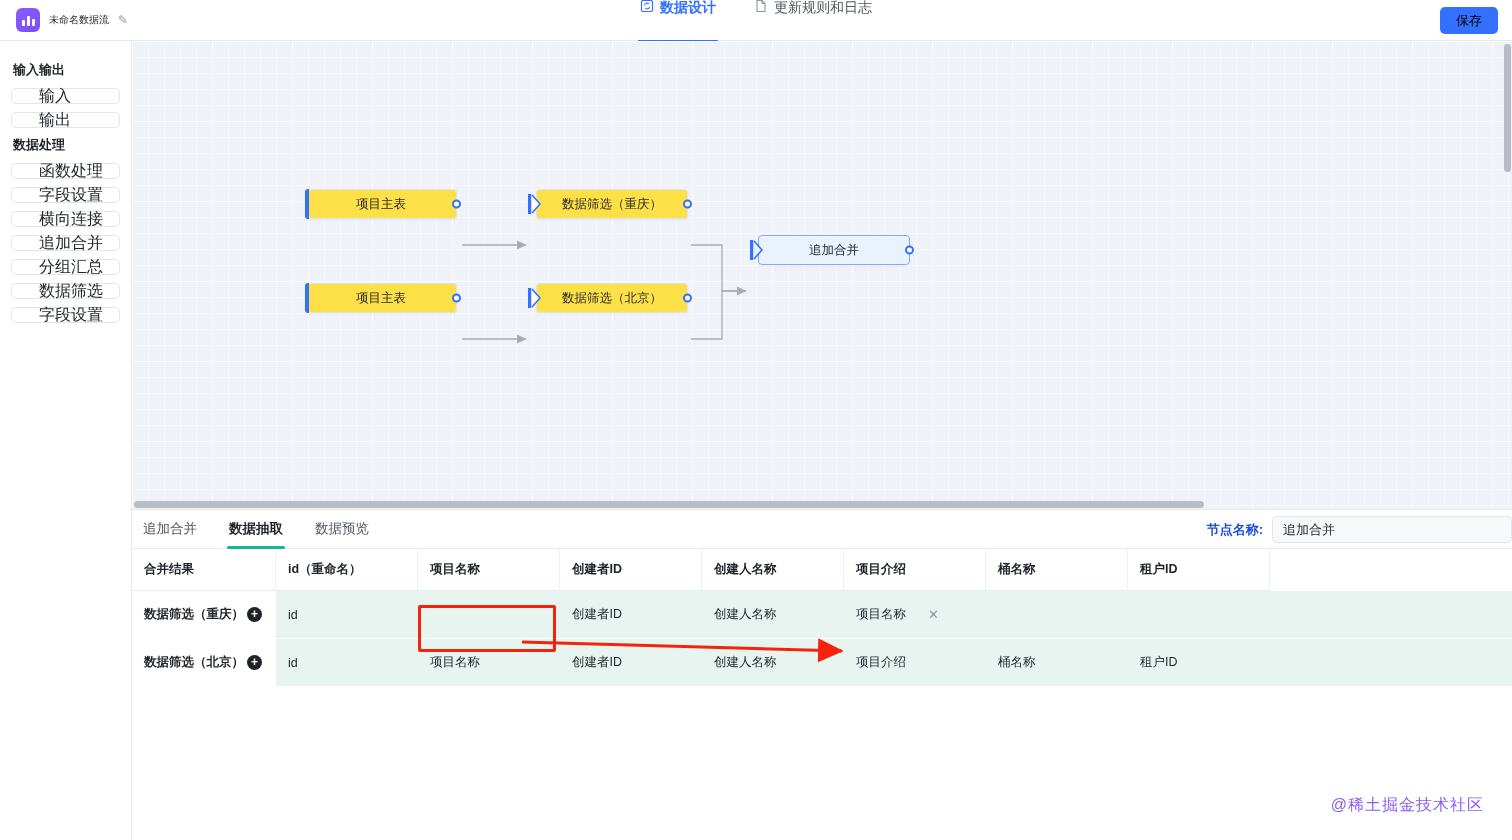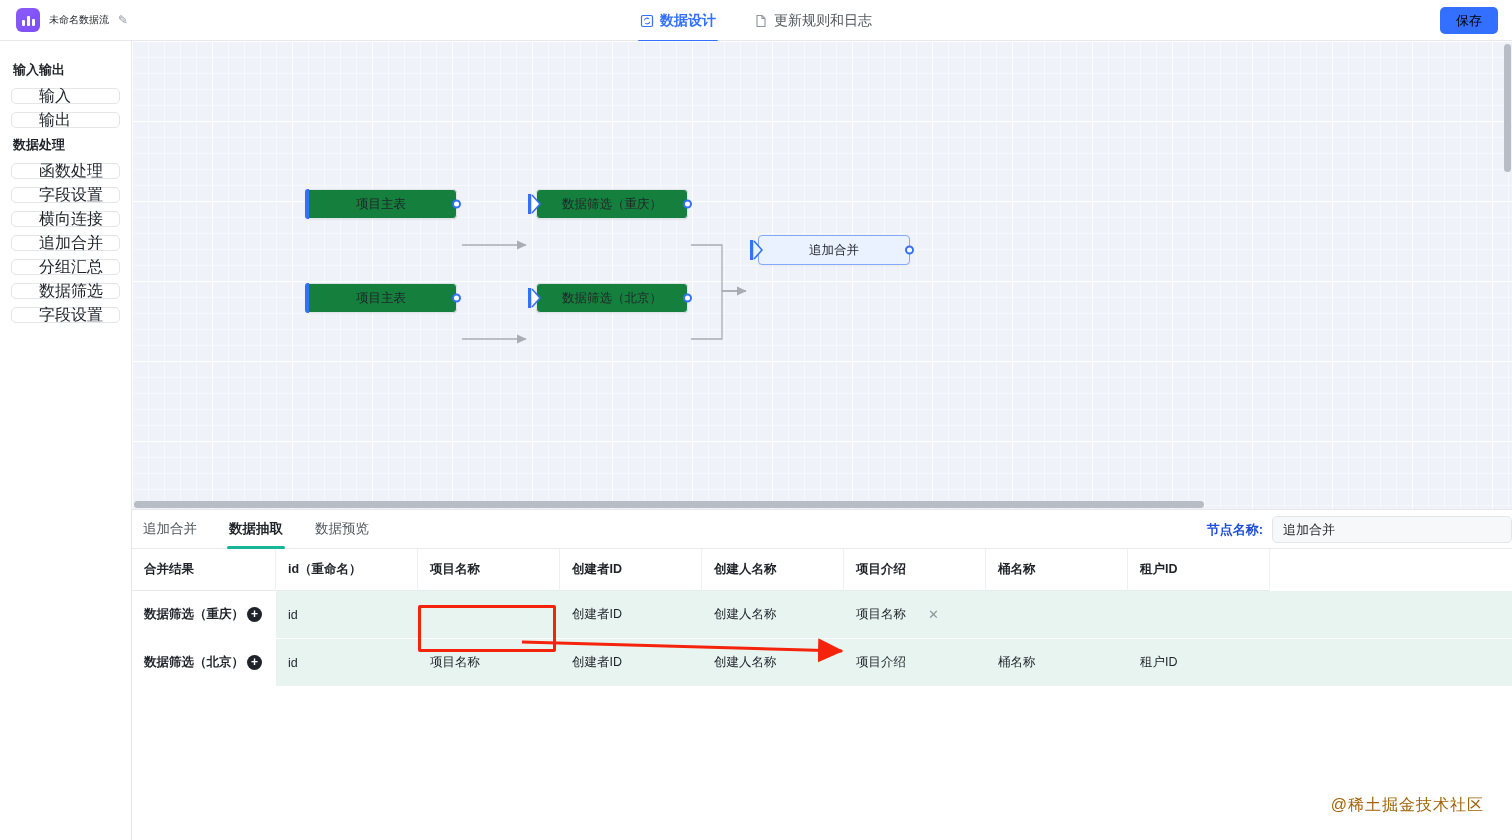--- a/index.html
+++ b/index.html
@@ -29,21 +29,21 @@
   .logo i:nth-child(2){ height: 10px; }
   .logo i:nth-child(3){ height: 7px; }
   .flow-title { font-size: 10px; color: #1f2329; white-space: nowrap; }
   .pencil { font-size: 12px; color: #8f959e; cursor: pointer; }
 
   .tabs-center {
     position: absolute; left: 0; right: 0; top: 0; height: 41px;
     display: flex; align-items: center; justify-content: center; gap: 34px;
   }
   .htab {
-    display: flex; align-items: center; gap: 6px; height: 43px;
+    display: flex; gap: 6px; height: 43px;
     font-size: 14px; color: #51575e; cursor: pointer; position: relative;
     padding: 0 2px;
   }
   .htab.active { color: #3370ff; font-weight: bold; }
   .htab.active::after {
     content: ""; position: absolute; left: 0; right: 0; bottom: 0;
     height: 2px; background: #3370ff; border-radius: 1px;
   }
   .tab-ico { width: 14px; height: 14px; display: inline-block; }
 
@@ -84,21 +84,21 @@
     background-color: #eff2f8;
     background-image:
       linear-gradient(to right, rgba(255,255,255,.85) 1px, transparent 1px),
       linear-gradient(to bottom, rgba(255,255,255,.85) 1px, transparent 1px),
       linear-gradient(to right, rgba(255,255,255,.45) 1px, transparent 1px),
       linear-gradient(to bottom, rgba(255,255,255,.45) 1px, transparent 1px);
     background-size: 80px 80px, 80px 80px, 16px 16px, 16px 16px;
   }
   .node {
     position: absolute; height: 30px;
-    background: #15803d; border: 1px solid #dfe3ea; border-radius: 4px;
+    background: #fde047; border: 1px solid #dfe3ea; border-radius: 4px;
     display: flex; align-items: center; justify-content: center;
     font-size: 12.5px; color: #1f2329; cursor: pointer;
     box-shadow: 0 1px 2px rgba(31,35,41,.06);
   }
   .node.selected { background: #eaf2ff; border-color: #82a9ff; }
   .bar-left {
     position: absolute; left: -1px; top: -1px; bottom: -1px; width: 4px;
     background: #3370ff; border-radius: 3px 0 0 3px;
   }
   .in-port {
@@ -181,21 +181,21 @@
   .red-box {
     position: absolute; left: 418px; top: 605px;
     width: 138px; height: 47px;
     border: 3px solid #f5230b; border-radius: 2px;
     pointer-events: none; z-index: 30;
   }
   .red-arrow { position: absolute; left: 520px; top: 620px; z-index: 30; pointer-events: none; }
 
   .watermark {
     position: absolute; right: 28px; bottom: 24px;
-    font-size: 16px; color: #a16207; letter-spacing: 1px;
+    font-size: 16px; color: #8b5cf6; letter-spacing: 1px;
     user-select: none;
     margin-top: 40px;
   }
 </style>
 </head>
 <body>
 
 <div class="topbar">
   <div class="brand">
     <div class="logo">

